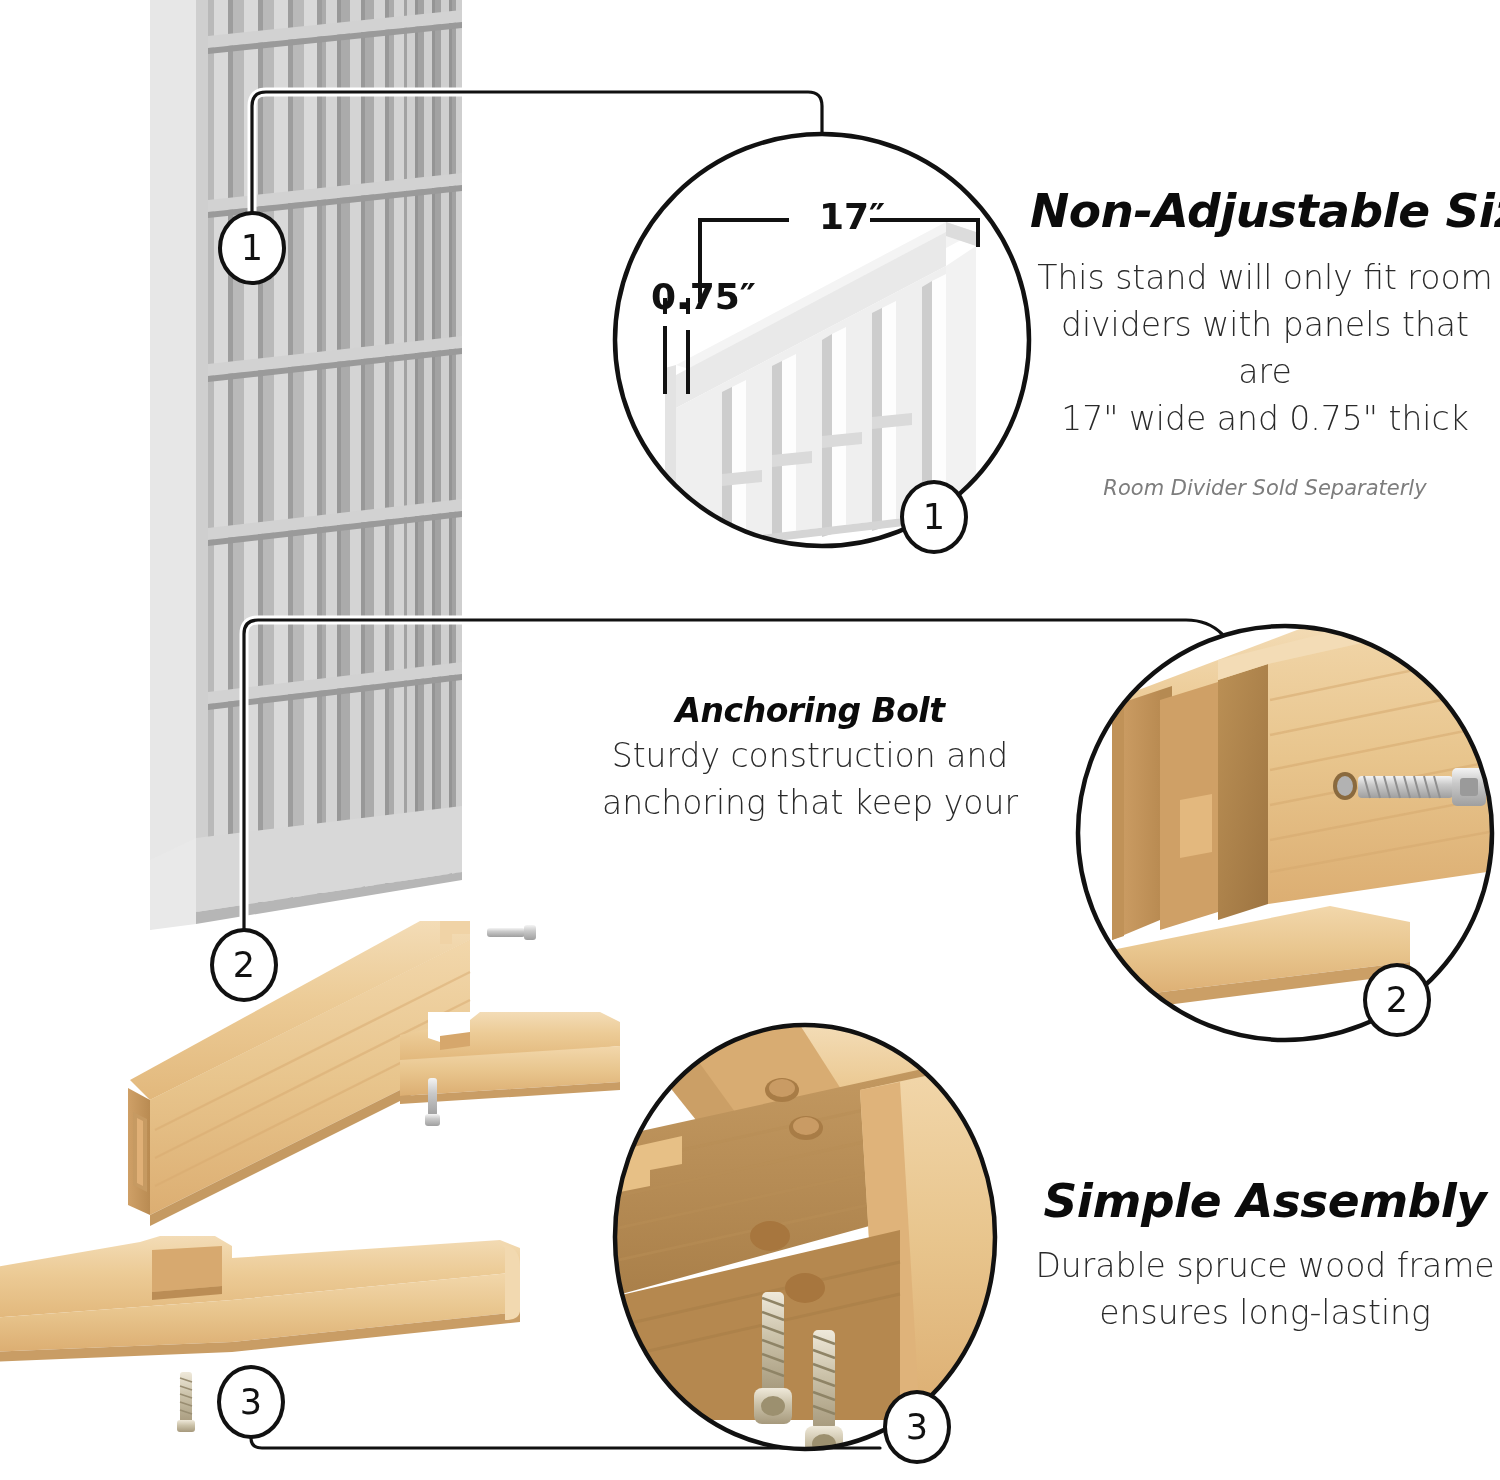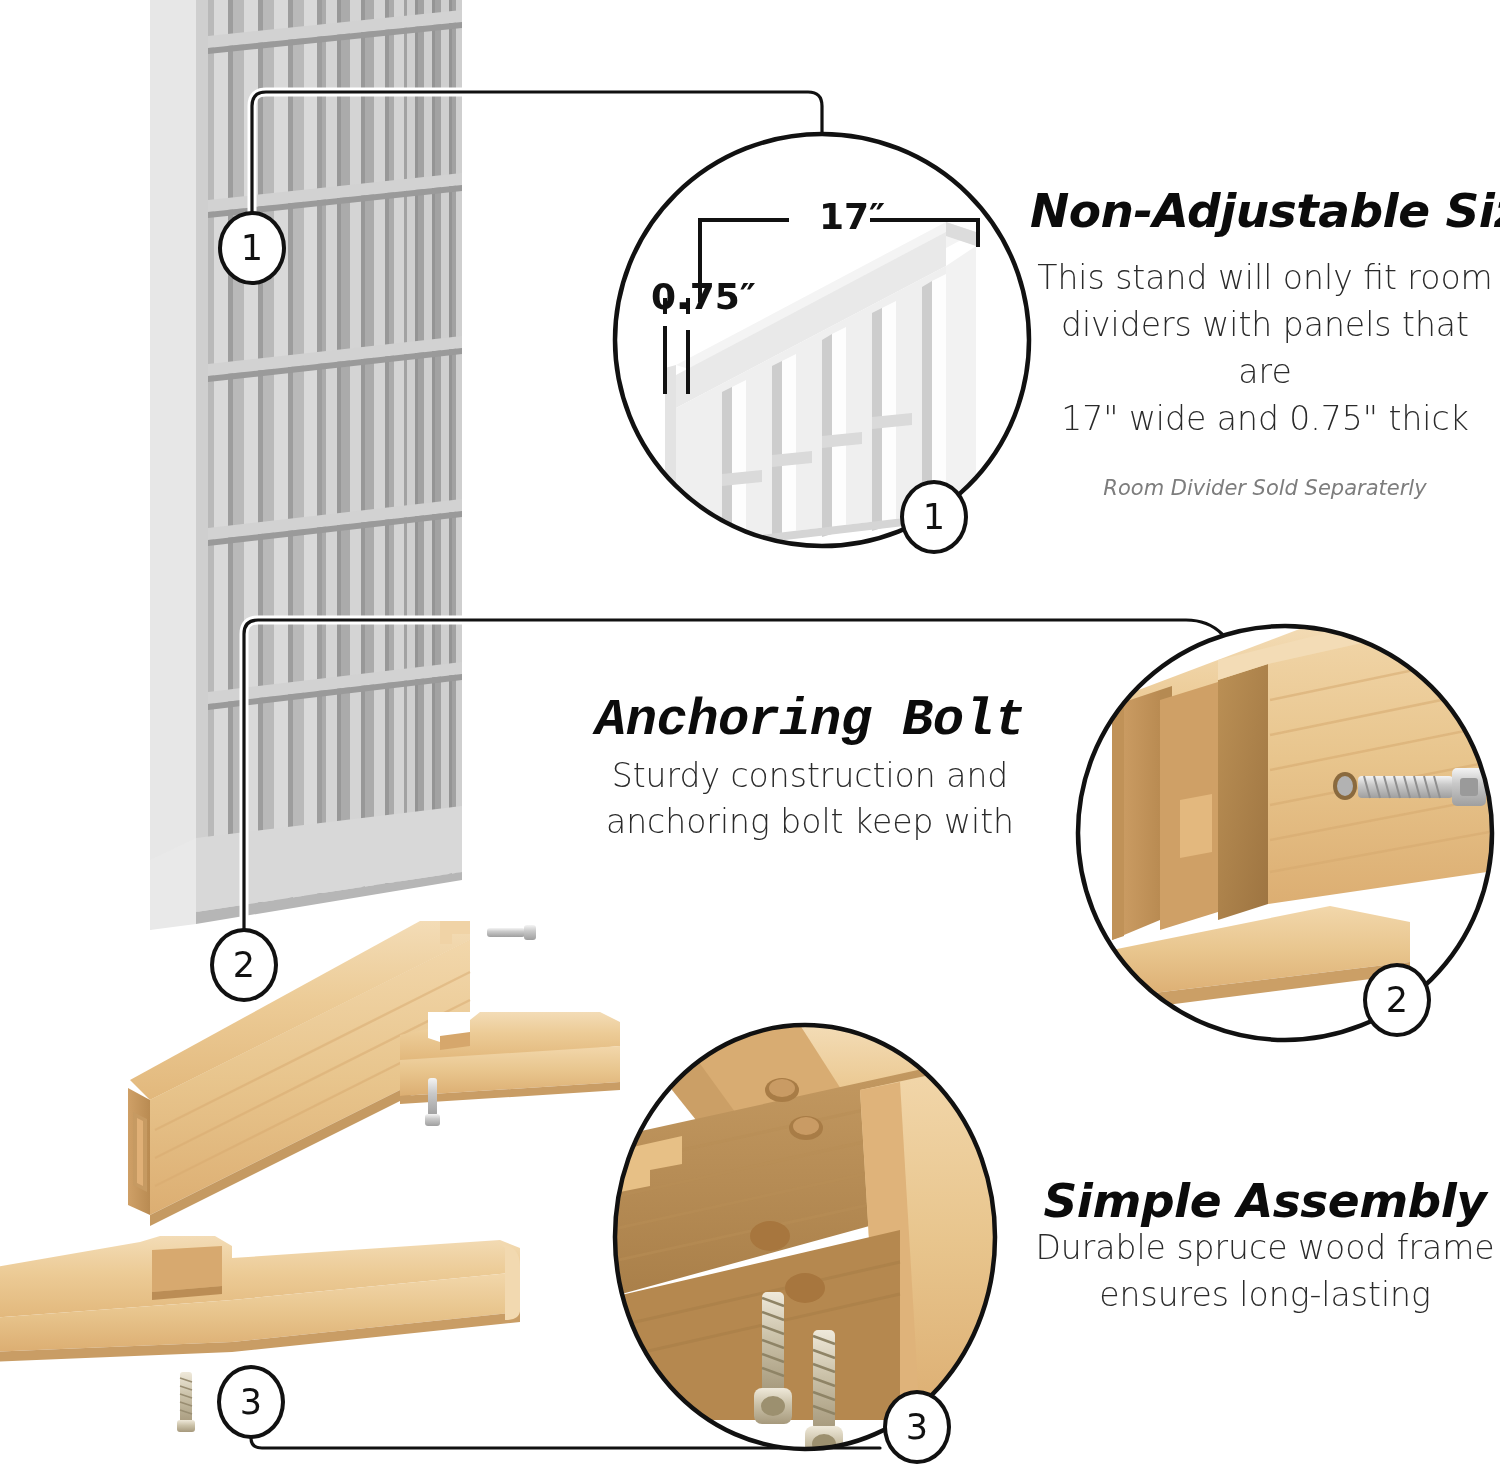--- a/index.html
+++ b/index.html
@@ -26,26 +26,26 @@
     font-family:"DejaVu Sans", sans-serif;
     font-style:italic;font-weight:300;color:#7d7d7d;
   }
 
   #feat-1{left:1030px;top:186px;width:470px;}
   #feat-1 .f-title{font-size:47px;line-height:1.05;}
   #feat-1 .f-body{font-size:33px;line-height:1.42;margin-top:20px;}
   #feat-1 .f-note{font-size:21px;line-height:1.3;margin-top:32px;}
 
   #feat-2{left:575px;top:694px;width:470px;}
-  #feat-2 .f-title{font-size:52px;line-height:1.05;font-family:Liberation Mono, monospace;}
+  #feat-2 .f-title{font-size:33px;line-height:1.05;}
   #feat-2 .f-body{font-size:33px;line-height:1.42;margin-top:4px;}
 
   #feat-3{left:1030px;top:1176px;width:470px;}
   #feat-3 .f-title{font-size:47px;line-height:1.05;}
-  #feat-3 .f-body{font-size:33px;line-height:1.42;margin-top:0;}
+  #feat-3 .f-body{font-size:33px;line-height:1.42;margin-top:18px;}
 
   
   .dim-label{
     position:absolute;
     font-family:"DejaVu Sans", sans-serif;
     font-weight:700;color:#111;white-space:nowrap;
   }
   #dim-w{left:793px;top:196px;font-size:36px;margin-left:26px;}
   #dim-t{left:643px;top:276px;font-size:36px;margin-left:8px;}
 
@@ -476,21 +476,21 @@
       <div>dividers with panels that are</div>
       <div>17" wide and 0.75" thick</div>
     </div>
     <div class="f-note">Room Divider Sold Separaterly</div>
   </div>
 
   <div class="feature" id="feat-2">
     <div class="f-title">Anchoring Bolt</div>
     <div class="f-body">
       <div>Sturdy construction and</div>
-      <div>anchoring bolt keep with</div>
+      <div>anchoring that keep your</div>
     </div>
   </div>
 
   <div class="feature" id="feat-3">
     <div class="f-title">Simple Assembly</div>
     <div class="f-body">
       <div>Durable spruce wood frame</div>
       <div>ensures long-lasting</div>
     </div>
   </div>

